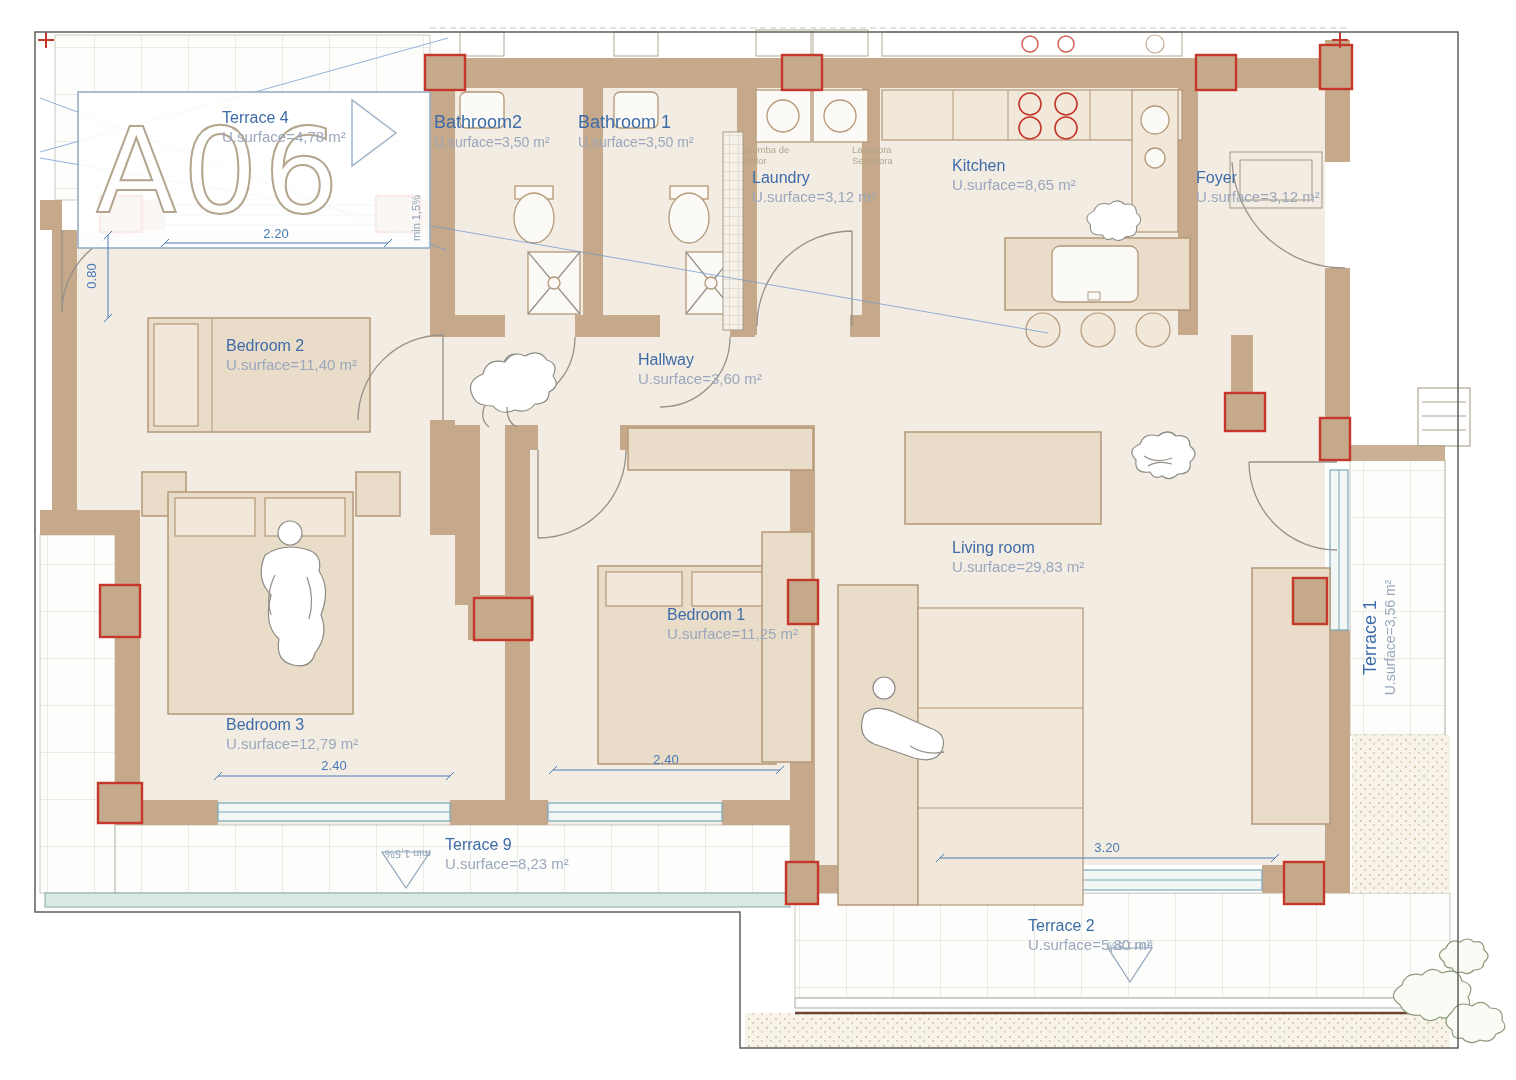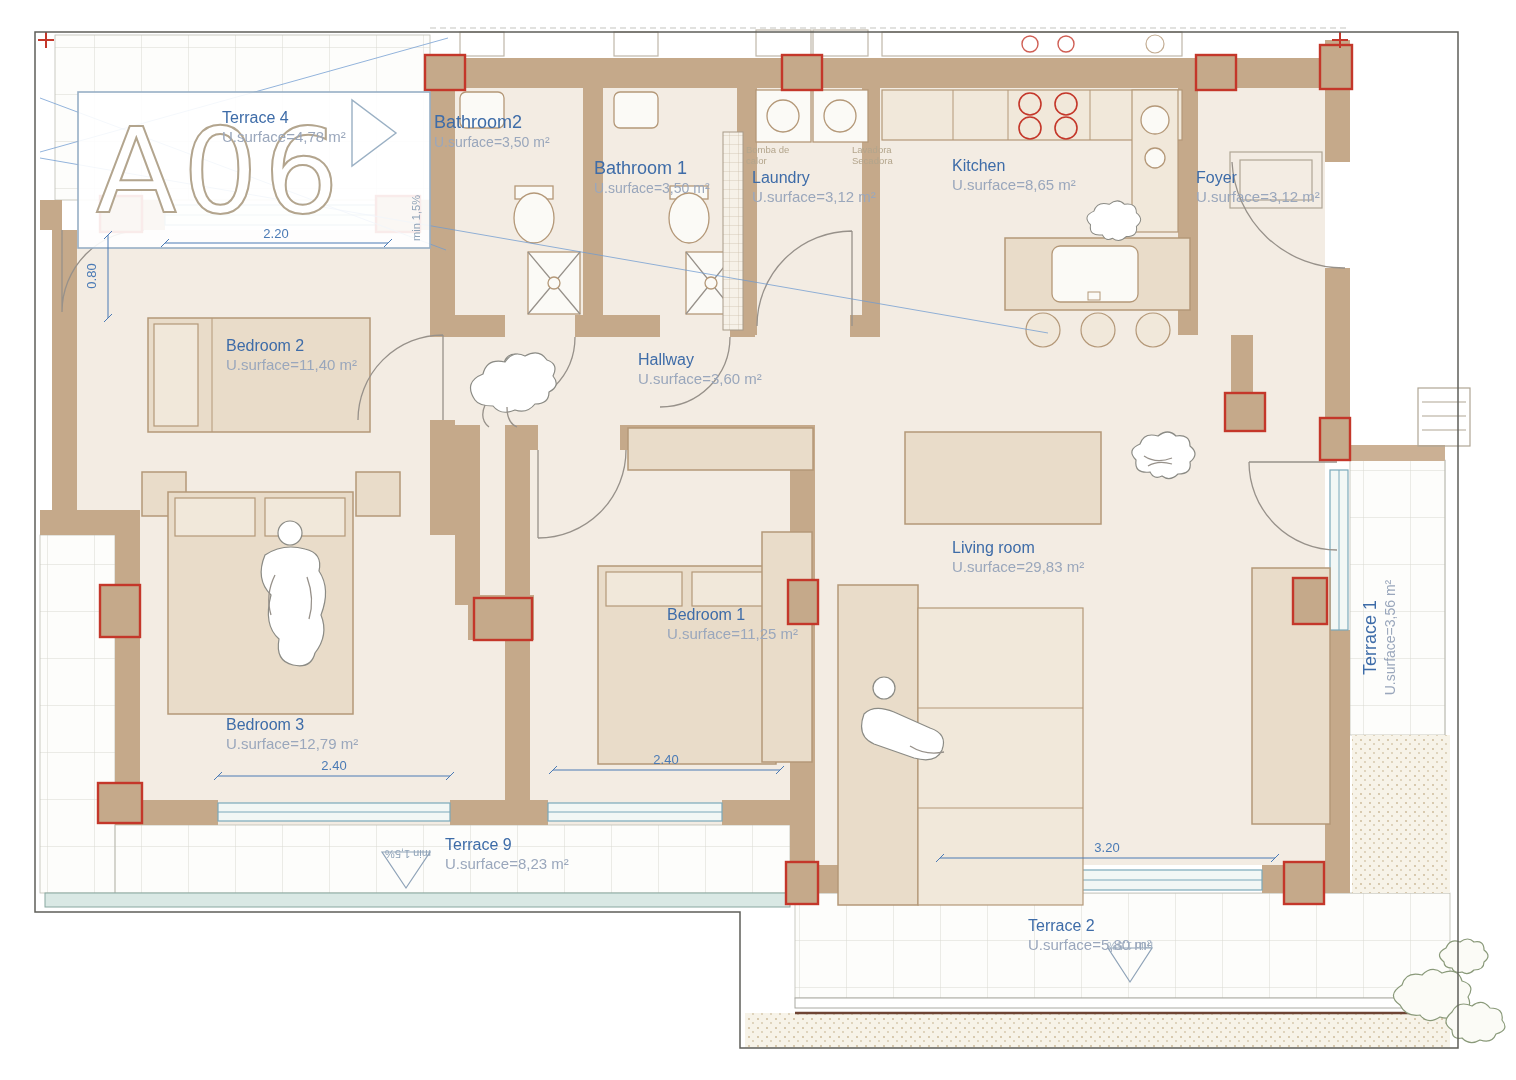--- a/index.html
+++ b/index.html
@@ -303,21 +303,21 @@
 </svg>
 
 <div class="lbl" style="left:222px;top:108px;">
   <div class="rname">Terrace 4</div>
   <div class="rarea">U.surface=4,78 m²</div>
 </div>
 <div class="lbl sm" style="left:434px;top:112px;">
   <div class="rname">Bathroom2</div>
   <div class="rarea">U.surface=3,50 m²</div>
 </div>
-<div class="lbl sm" style="left:594px;top:112px;margin-top:46px;">
+<div class="lbl sm" style="left:578px;top:112px;">
   <div class="rname">Bathroom 1</div>
   <div class="rarea">U.surface=3,50 m²</div>
 </div>
 <div class="lbl" style="left:752px;top:168px;">
   <div class="rname">Laundry</div>
   <div class="rarea">U.surface=3,12 m²</div>
 </div>
 <div class="lbl" style="left:952px;top:156px;">
   <div class="rname">Kitchen</div>
   <div class="rarea">U.surface=8,65 m²</div>

